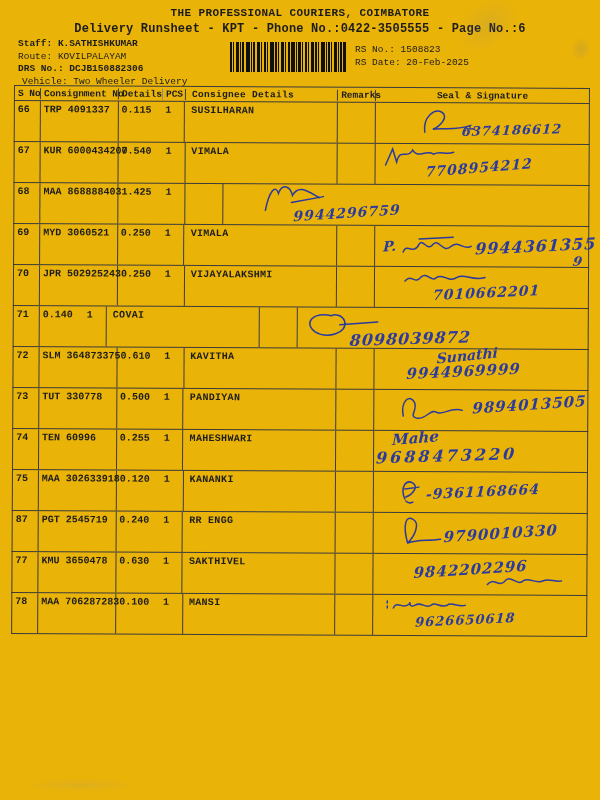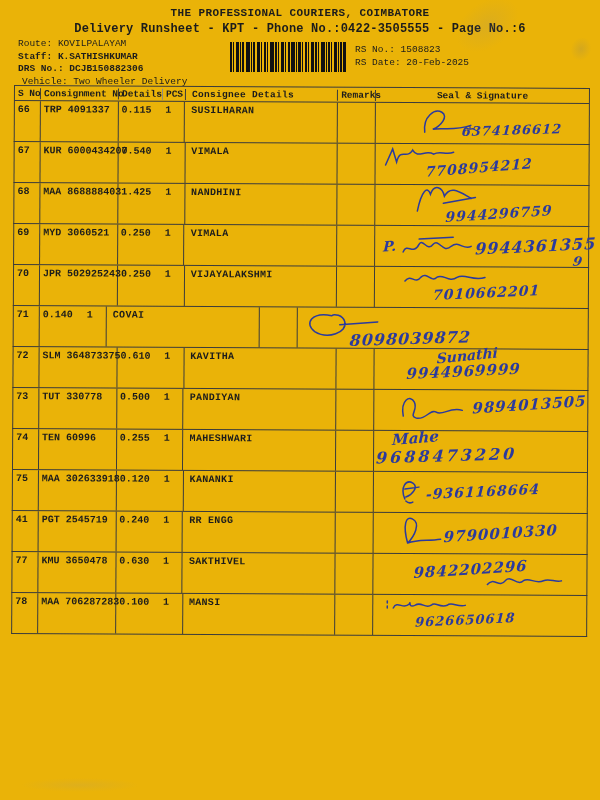--- a/index.html
+++ b/index.html
@@ -61,22 +61,22 @@
 </style>
 </head>
 <body>
 
 <div class="page">
 
   <div class="doc-title">THE PROFESSIONAL COURIERS, COIMBATORE</div>
   <div class="doc-subtitle">Delivery Runsheet - KPT - Phone No.:0422-3505555 - Page No.:6</div>
 
   <div class="info-left" id="info-left">
+      <div class="info-line bold">Staff: K.SATHISHKUMAR</div>
       <div class="info-line">Route: KOVILPALAYAM</div>
-      <div class="info-line bold">Staff: K.SATHISHKUMAR</div>
       <div class="info-line bold">DRS No.: DCJB150882306</div>
       <div class="info-line indent">Vehicle: Two Wheeler Delivery</div>
     </div>
 
   <svg class="barcode" id="barcode" viewBox="0 0 116 30" xmlns="http://www.w3.org/2000/svg">
       <rect x="0" y="0" width="2" height="30" fill="#111"></rect>
       <rect x="3" y="0" width="1" height="30" fill="#111"></rect>
       <rect x="6" y="0" width="3" height="30" fill="#111"></rect>
       <rect x="10" y="0" width="1" height="30" fill="#111"></rect>
       <rect x="12" y="0" width="2" height="30" fill="#111"></rect>
@@ -154,21 +154,20 @@
               <path d="M2,20 L9,4 L13,17 C17,2 23,15 29,5 C34,14 42,4 50,9 C56,5 62,10 70,7" fill="none" stroke="#2b3a9e" stroke-width="1.5" stroke-linecap="round"></path>
             </svg>
             <span class="sig-text" style="left: 50px; top: 15px; font-size: 14px; letter-spacing: 1px; transform: rotate(-5deg) skewX(-6deg);">7708954212</span>
           </div>
         </div>
         <div class="trow">
           <div class="c c0">68</div>
           <div class="c c1">MAA 868888403</div>
           <div class="c c2">1.425</div>
           <div class="c c3">1</div>
-          <div class="c c4">NANDHINI</div>
           <div class="c c5"></div>
           <div class="c c6 sigc">
             <svg class="scrib" viewBox="0 0 66 30" width="66" height="30" style="left: 38px; top: -2px;">
               <path d="M4,28 C8,8 14,2 17,11 C21,0 29,4 31,13 C37,2 45,8 58,15 M30,20 L62,14" fill="none" stroke="#2b3a9e" stroke-width="1.5" stroke-linecap="round"></path>
             </svg>
             <span class="sig-text" style="left: 70px; top: 20px; font-size: 14px; letter-spacing: 1px; transform: rotate(-4deg) skewX(-6deg);">9944296759</span>
           </div>
         </div>
         <div class="trow">
           <div class="c c0">69</div>
@@ -259,21 +258,21 @@
           <div class="c c4">KANANKI</div>
           <div class="c c5"></div>
           <div class="c c6 sigc">
             <svg class="scrib" viewBox="0 0 26 27" width="26" height="27" style="left: 24px; top: 5px;">
               <path d="M7,22 C2,10 8,2 15,6 C21,10 14,18 8,20 M7,12 L21,10 M8,24 C10,26 13,26 15,25" fill="none" stroke="#2b3a9e" stroke-width="1.5" stroke-linecap="round"></path>
             </svg>
             <span class="sig-text" style="left: 52px; top: 11px; font-size: 14px; letter-spacing: 1px; transform: rotate(-3deg) skewX(-6deg);">-9361168664</span>
           </div>
         </div>
         <div class="trow">
-          <div class="c c0">41</div>
+          <div class="c c0">87</div>
           <div class="c c1">PGT 2545719</div>
           <div class="c c2">0.240</div>
           <div class="c c3">1</div>
           <div class="c c4">RR ENGG</div>
           <div class="c c5"></div>
           <div class="c c6 sigc">
             <svg class="scrib" viewBox="0 0 48 32" width="48" height="32" style="left: 22px; top: 0px;">
               <path d="M12,30 C7,12 10,2 17,6 C25,10 19,23 12,30 C22,26 32,28 45,26" fill="none" stroke="#2b3a9e" stroke-width="1.5" stroke-linecap="round"></path>
             </svg>
             <span class="sig-text" style="left: 70px; top: 11px; font-size: 15px; letter-spacing: 1px; transform: rotate(-4deg) skewX(-6deg);">9790010330</span>

